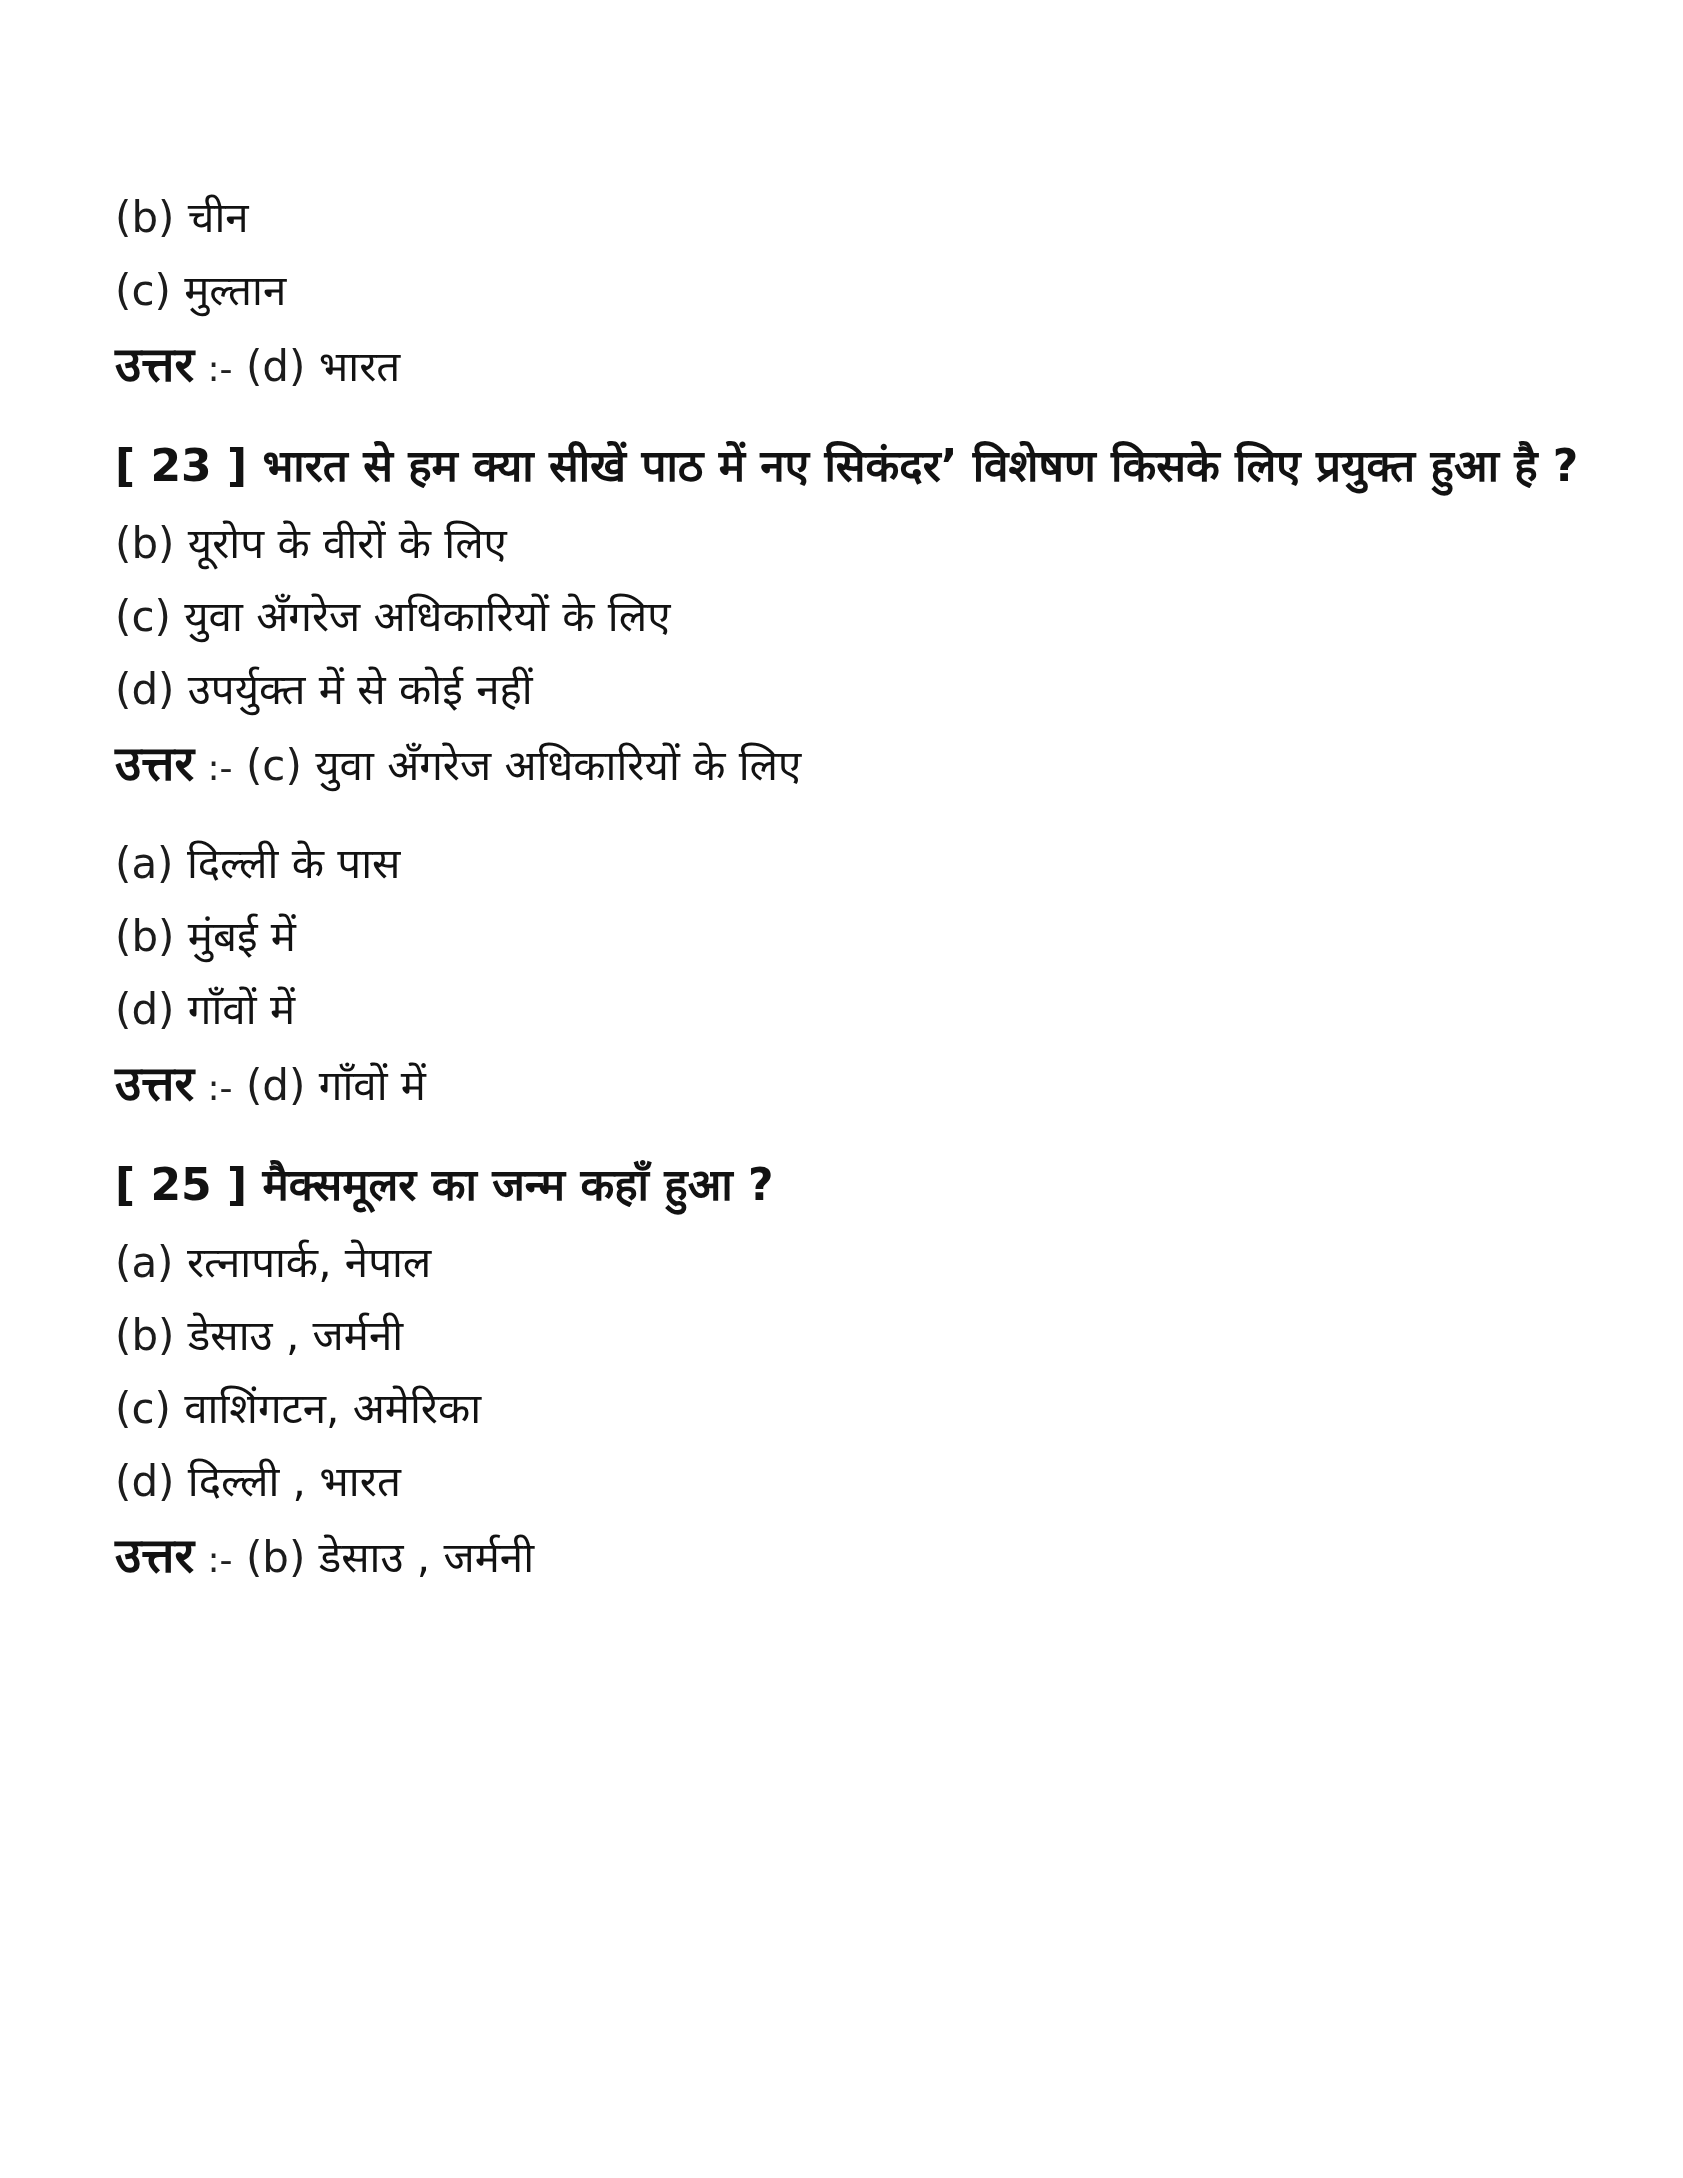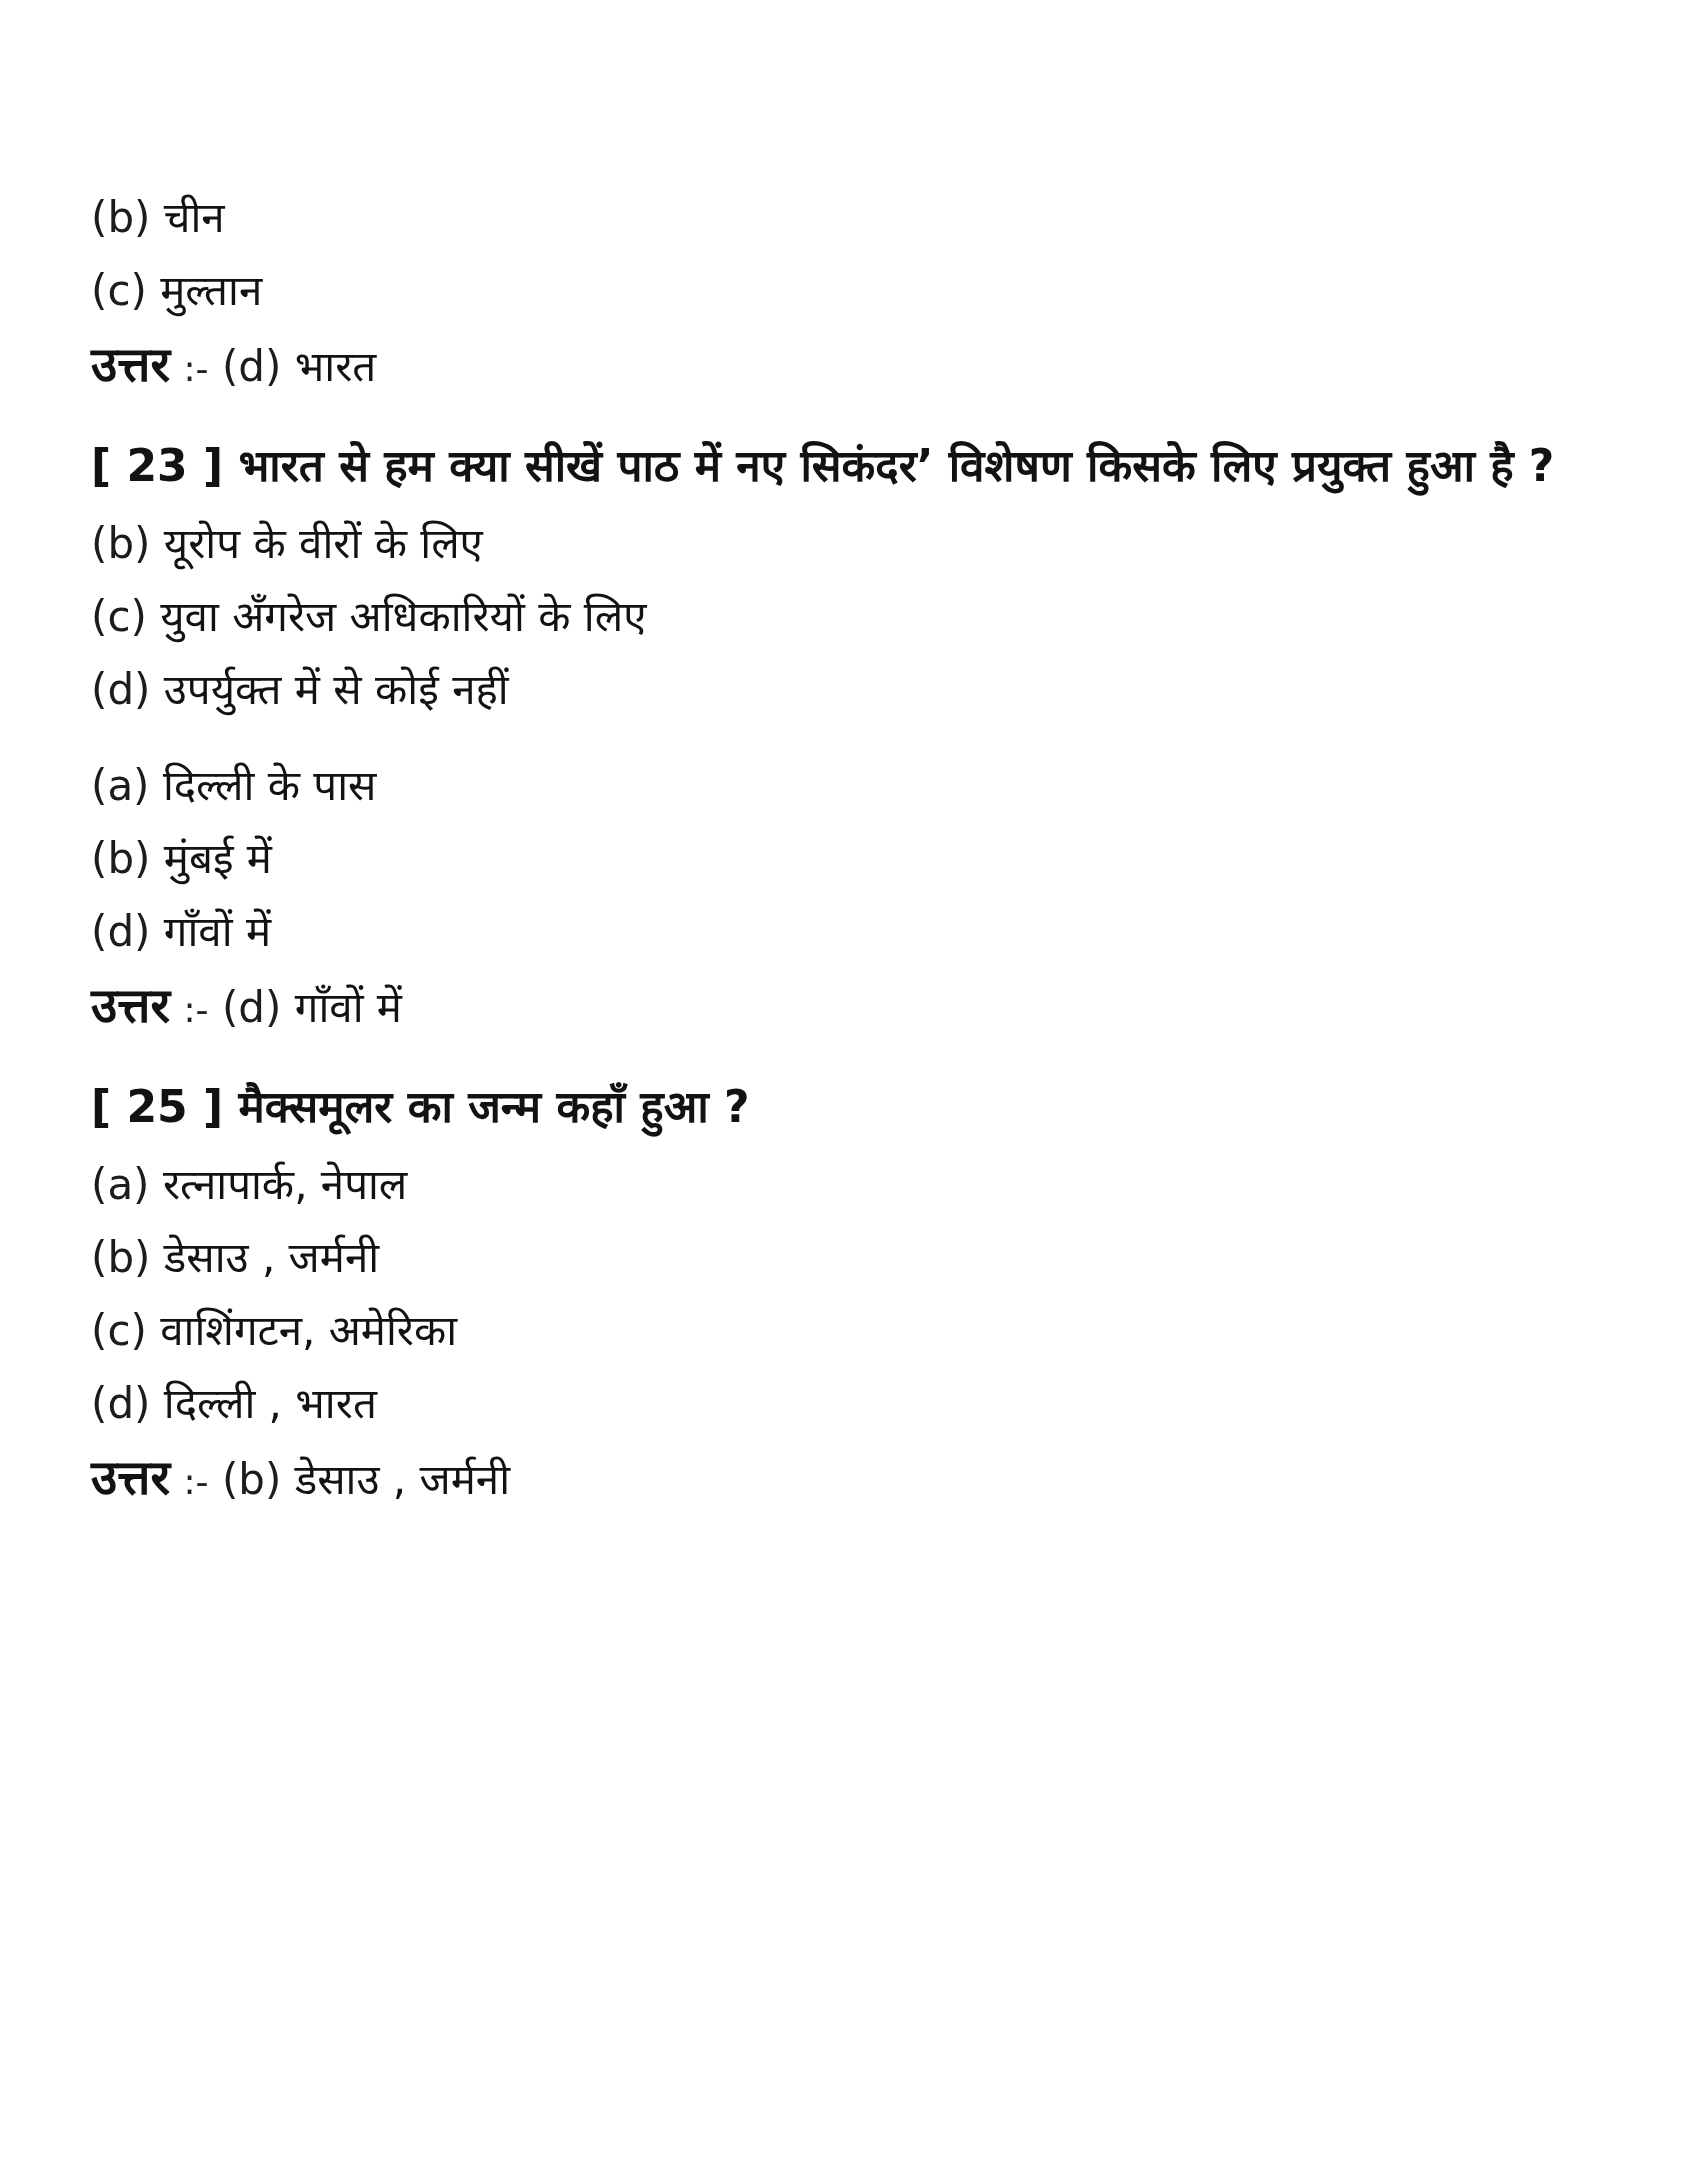--- a/index.html
+++ b/index.html
@@ -8,21 +8,21 @@
     background: #ffffff;
   }
   .page {
     position: relative;
     width: 1683px;
     height: 2178px;
     background: #ffffff;
     color: #121212;
     font-family: "DejaVu Sans", "Liberation Sans", sans-serif;
     box-sizing: border-box;
-    padding: 193px 89px 0 91px;
+    padding: 193px 89px 0 115px;
     overflow: hidden;
   }
   .line {
     font-size: 42px;
     line-height: 50px;
     margin-bottom: 23px;
     white-space: nowrap;
   }
   .question-header {
     font-size: 44px;
@@ -77,20 +77,26 @@
       <span class="opt-text">यूरोप के वीरों के लिए</span>
     </div>
     <div class="line">
       <span class="opt-label">(c)</span>
       <span class="opt-text">युवा अँगरेज अधिकारियों के लिए</span>
     </div>
     <div class="line">
       <span class="opt-label">(d)</span>
       <span class="opt-text">उपर्युक्त में से कोई नहीं</span>
     </div>
+    <div class="line">
+      <span class="ans-prefix">उत्तर</span>
+      <span class="ans-sep">:-</span>
+      <span class="opt-label">(c)</span>
+      <span class="opt-text">युवा अँगरेज अधिकारियों के लिए</span>
+    </div>
   </section>
 
   <section class="question-block">
     <div class="line">
       <span class="opt-label">(a)</span>
       <span class="opt-text">दिल्ली के पास</span>
     </div>
     <div class="line">
       <span class="opt-label">(b)</span>
       <span class="opt-text">मुंबई में</span>

